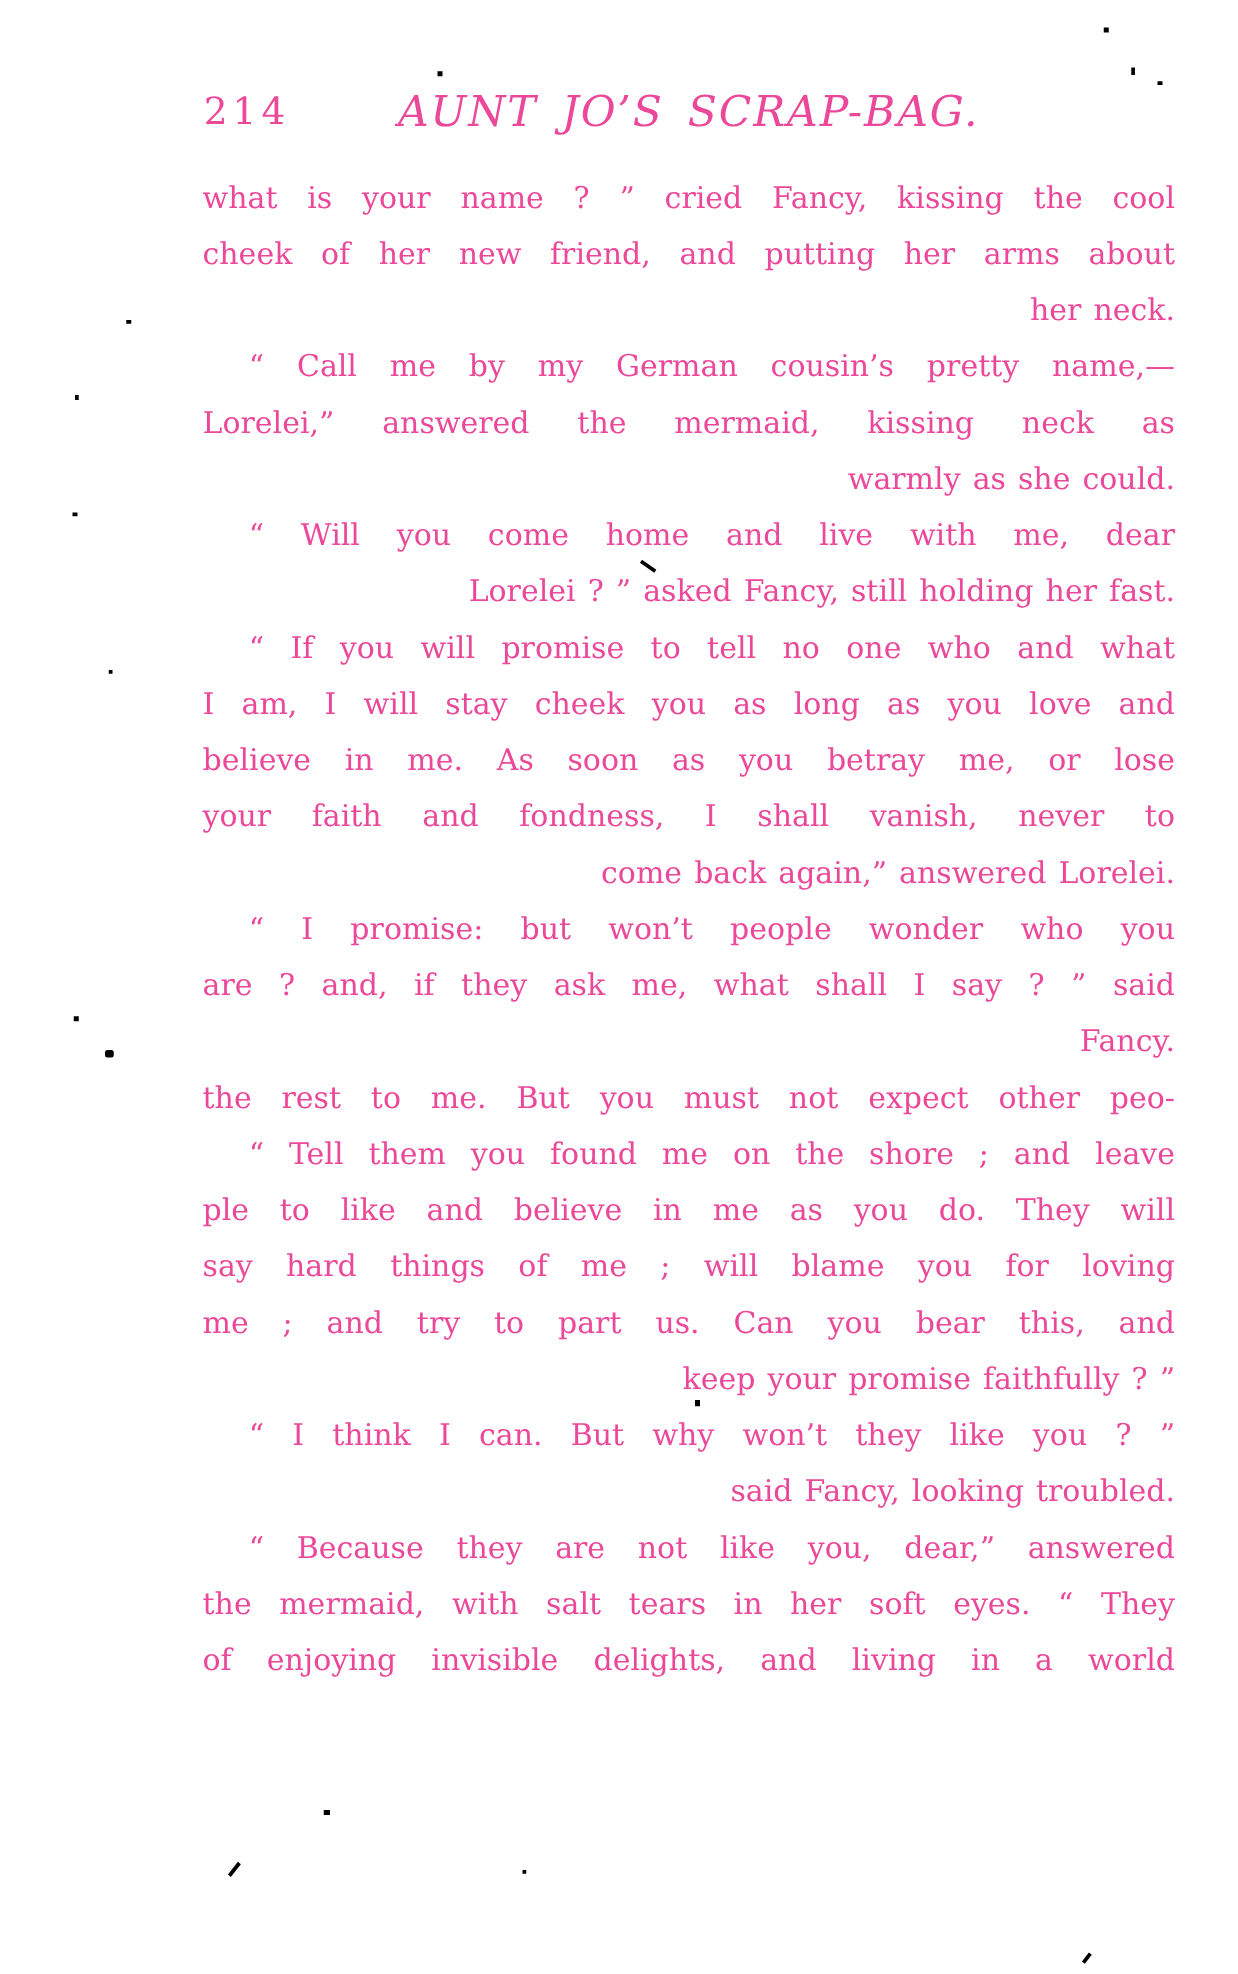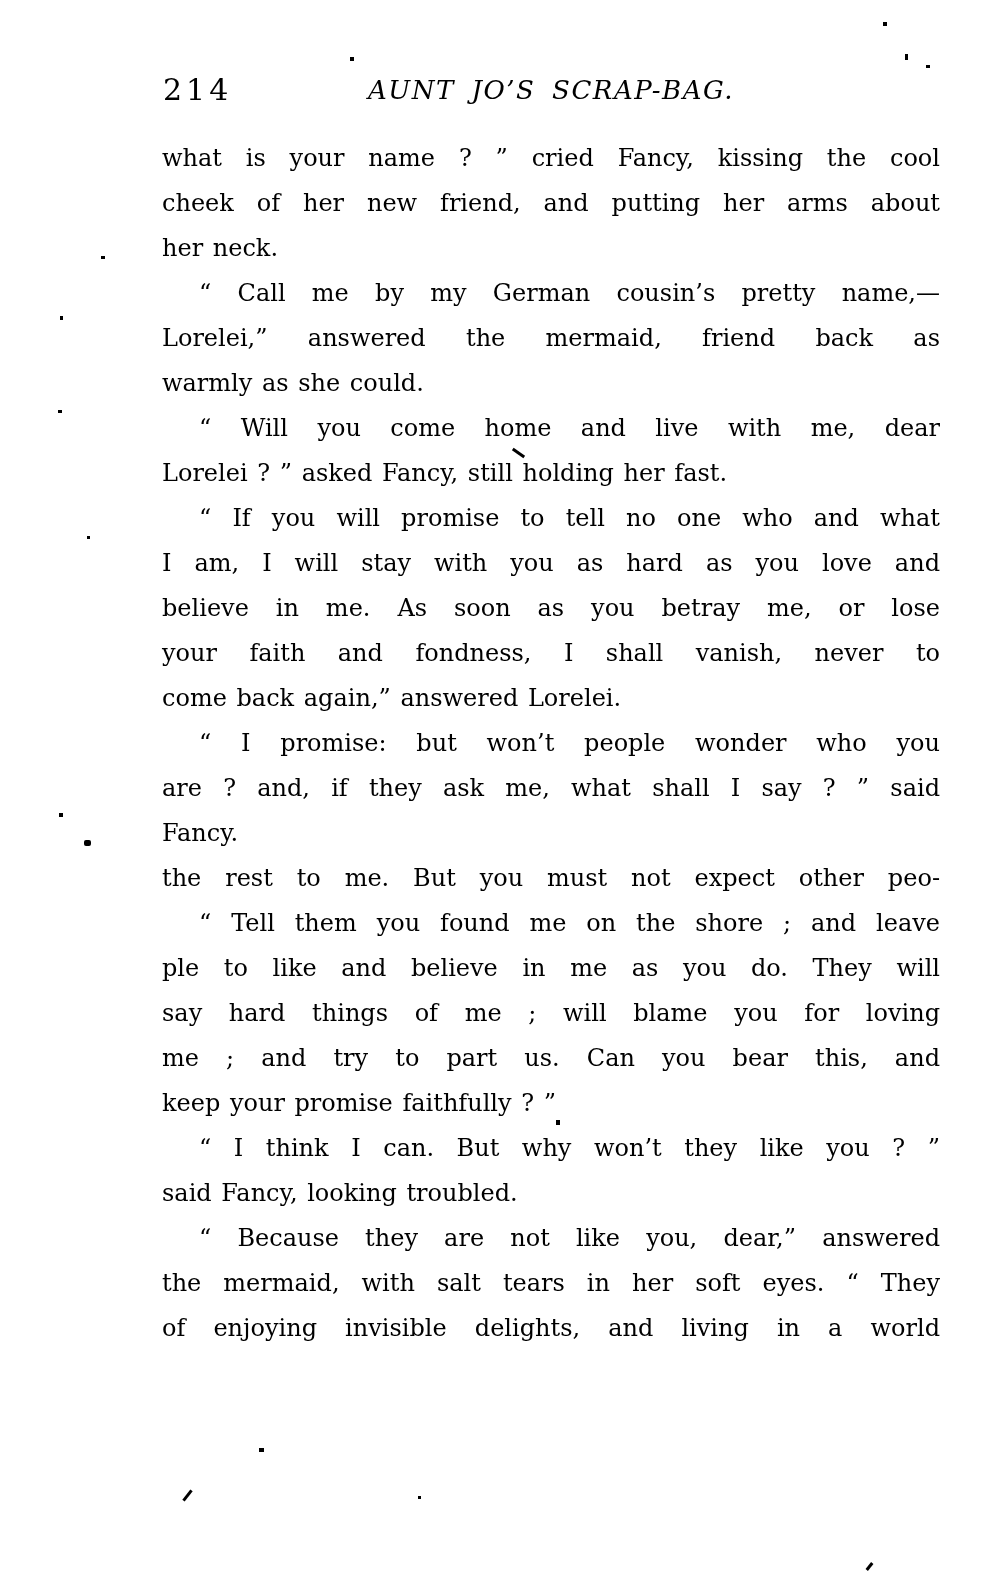--- a/index.html
+++ b/index.html
@@ -7,54 +7,54 @@
     padding: 0;
     background: #ffffff;
   }
   .page {
     position: relative;
     width: 990px;
     height: 1579px;
     background: #ffffff;
     overflow: hidden;
     font-family: "DejaVu Serif", serif;
-    color: #000000;
+    color: #ec4899;
   }
   .page-number {
     position: absolute;
     left: 163px;
     top: 70px;
     font-size: 30px;
     letter-spacing: 4px;
     line-height: 40px;
   }
   .running-title {
     position: absolute;
     left: 162px;
     top: 70px;
     width: 778px;
     text-align: center;
     font-style: italic;
-    font-size: 26px;
+    font-size: 34px;
     letter-spacing: 1.5px;
     word-spacing: 7px;
     line-height: 40px;
   }
   .text-body {
     position: absolute;
     left: 162px;
     top: 136px;
     width: 778px;
     font-size: 24px;
     word-spacing: 2px;
   }
   .line {
     height: 45px;
     line-height: 45px;
-    text-align: left;
+    text-align: right;
     text-justify: inter-word;
   }
   .line.just {
     text-align: justify;
     text-align-last: justify;
   }
   .line.ind {
     text-indent: 37px;
   }
   .speck {
@@ -75,26 +75,26 @@
 
   <span class="page-number">214</span>
 
   <div class="running-title">AUNT JO’S SCRAP-BAG.</div>
 
   <div class="text-body" id="text-body">
       <div class="line just">what is your name ? ” cried Fancy, kissing the cool</div>
       <div class="line just">cheek of her new friend, and putting her arms about</div>
       <div class="line">her neck.</div>
       <div class="line just ind">“ Call me by my German cousin’s pretty name,—</div>
-      <div class="line just">Lorelei,” answered the mermaid, friend back as</div>
+      <div class="line just">Lorelei,” answered the mermaid, kissing neck as</div>
       <div class="line">warmly as she could.</div>
       <div class="line just ind">“ Will you come home and live with me, dear</div>
       <div class="line">Lorelei ? ” asked Fancy, still holding her fast.</div>
       <div class="line just ind">“ If you will promise to tell no one who and what</div>
-      <div class="line just">I am, I will stay with you as hard as you love and</div>
+      <div class="line just">I am, I will stay cheek you as long as you love and</div>
       <div class="line just">believe in me.  As soon as you betray me, or lose</div>
       <div class="line just">your faith and fondness, I shall vanish, never to</div>
       <div class="line">come back again,” answered Lorelei.</div>
       <div class="line just ind">“ I promise: but won’t people wonder who you</div>
       <div class="line just">are ? and, if they ask me, what shall I say ? ” said</div>
       <div class="line">Fancy.</div>
       <div class="line just">the rest to me.  But you must not expect other peo-</div>
       <div class="line just ind">“ Tell them you found me on the shore ; and leave</div>
       <div class="line just">ple to like and believe in me as you do.  They will</div>
       <div class="line just">say hard things of me ; will blame you for loving</div>

